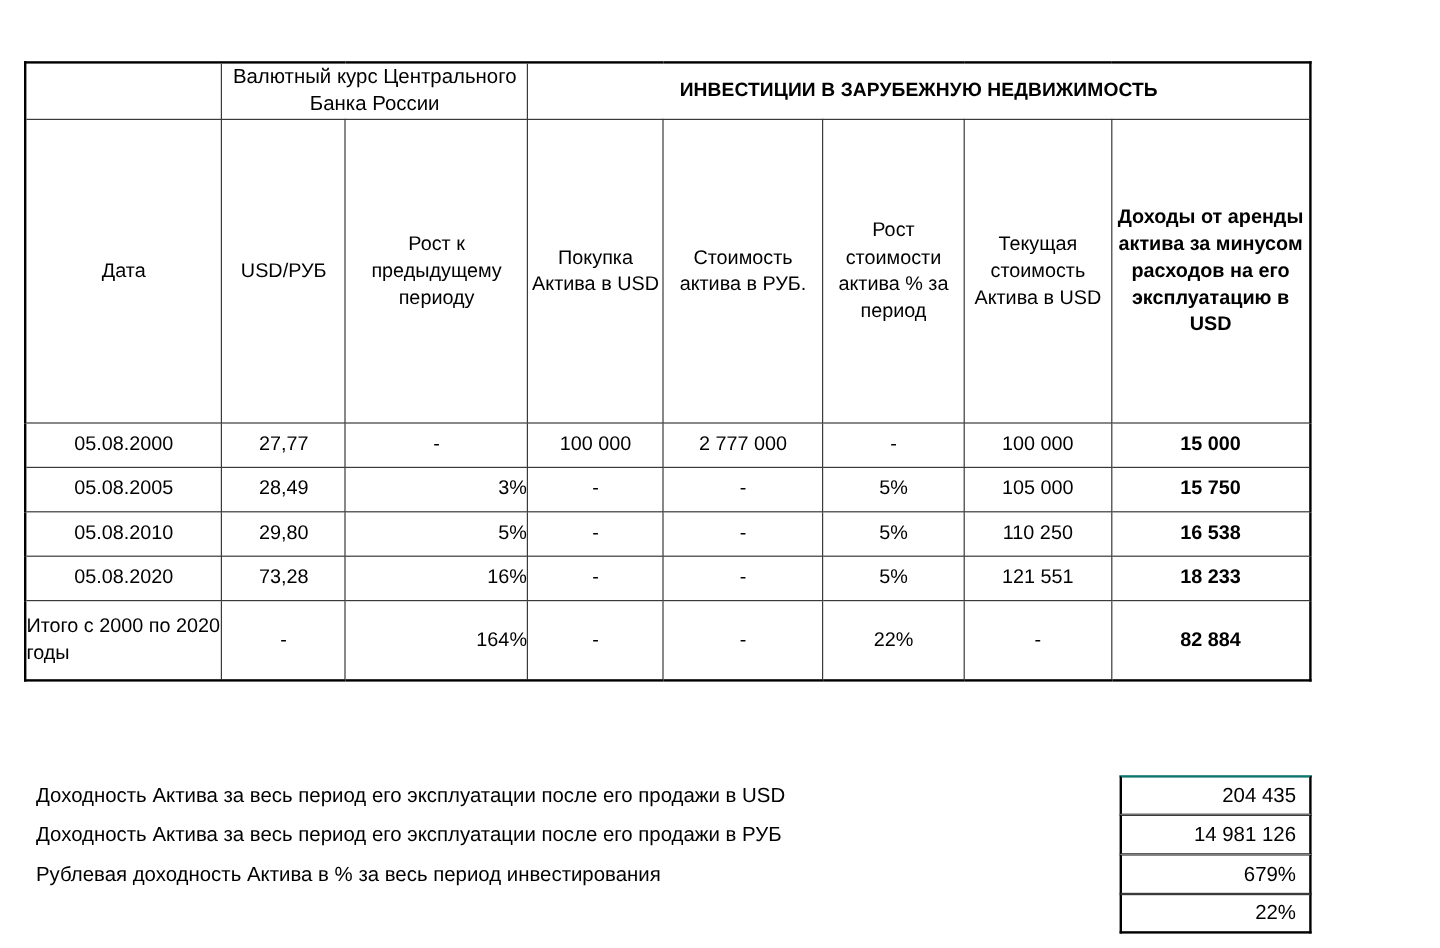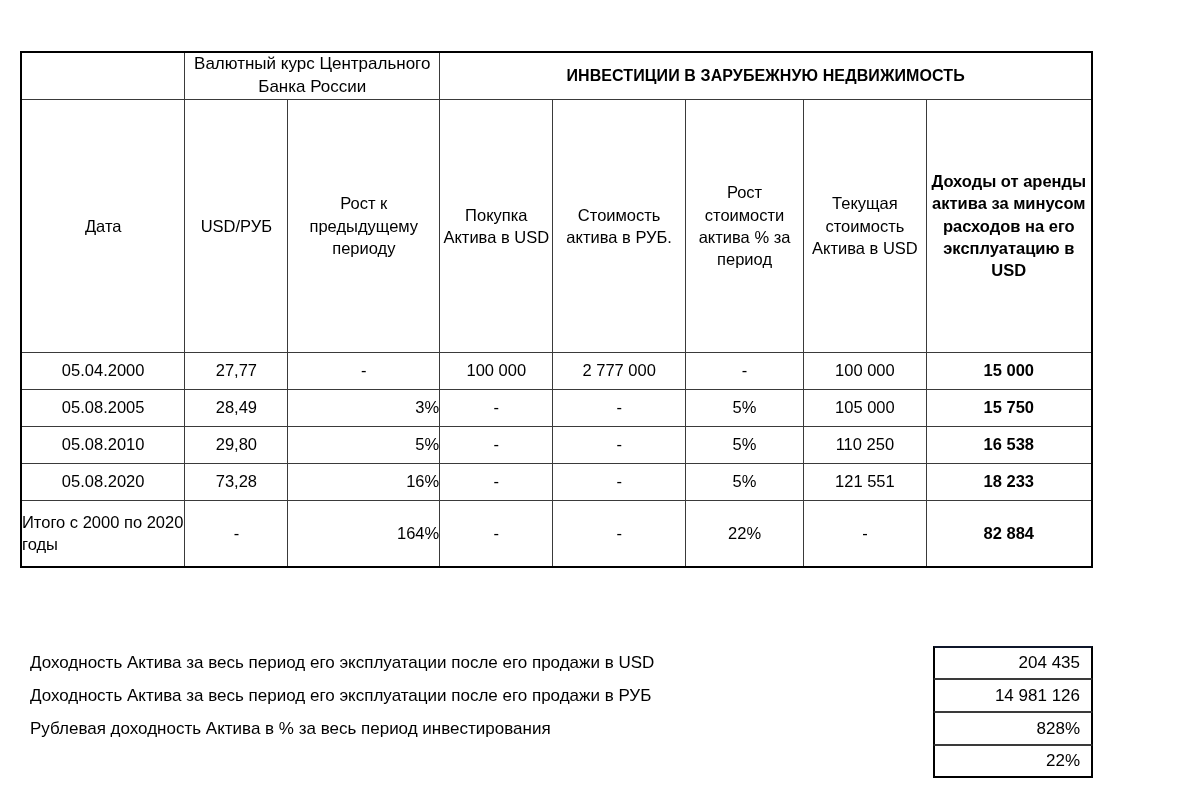--- a/index.html
+++ b/index.html
@@ -99,21 +99,21 @@
     height: 33px;
     box-sizing: border-box;
     border: 1px solid #3a3a3a;
     display: flex;
     align-items: center;
     justify-content: flex-end;
     padding-right: 11px;
     font-size: 17px;
     background: #ffffff;
   }
-  .summary-row:first-child .summary-value-box { border-top: 2px solid #0f172a; }
+  .summary-row:first-child .summary-value-box { border-top: 2px solid #0f766e; }
   .summary-row:last-child  .summary-value-box { border-bottom: 2px solid #000; }
   .summary-value-box { border-left: 2px solid #000; border-right: 2px solid #000; }
 </style>
 </head>
 <body>
 
 <div class="page">
 
   <table class="main-table">
     <colgroup>
@@ -139,21 +139,21 @@
         <td class="col-head">USD/РУБ</td>
         <td class="col-head">Рост к предыдущему периоду</td>
         <td class="col-head">Покупка Актива в USD</td>
         <td class="col-head">Стоимость актива в РУБ.</td>
         <td class="col-head">Рост стоимости актива % за период</td>
         <td class="col-head">Текущая стоимость Актива в USD</td>
         <td class="col-head outer-right">Доходы от аренды актива за минусом расходов на его эксплуатацию в USD</td>
       </tr>
 
       <tr class="data-row">
-        <td class="r-date outer-left">05.04.2000</td>
+        <td class="r-date outer-left">05.08.2000</td>
         <td class="r-num">27,77</td>
         <td class="r-num">-</td>
         <td class="r-num">100 000</td>
         <td class="r-num">2 777 000</td>
         <td class="r-num">-</td>
         <td class="r-num">100 000</td>
         <td class="r-num outer-right">15 000</td>
       </tr>
 
       <tr class="data-row">
@@ -210,21 +210,21 @@
       <div class="summary-value-box">204 435</div>
     </div>
 
     <div class="summary-row">
       <div class="summary-label">Доходность  Актива за весь период его эксплуатации  после его продажи в РУБ</div>
       <div class="summary-value-box">14 981 126</div>
     </div>
 
     <div class="summary-row">
       <div class="summary-label">Рублевая доходность Актива в % за весь период инвестирования</div>
-      <div class="summary-value-box">828%</div>
+      <div class="summary-value-box">679%</div>
     </div>
 
     <div class="summary-row">
       <div class="summary-value-box">22%</div>
     </div>
 
   </div>
 
 </div>
 

